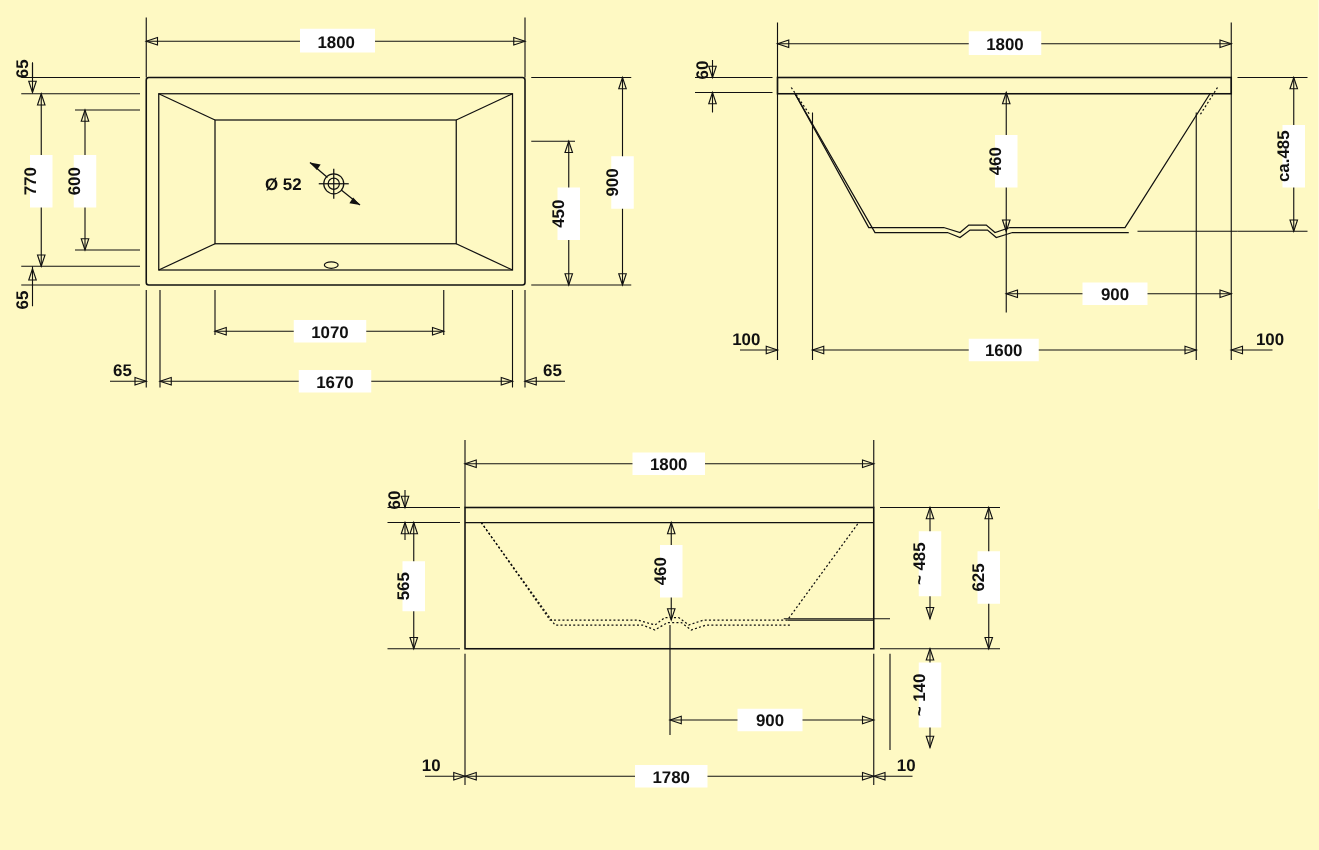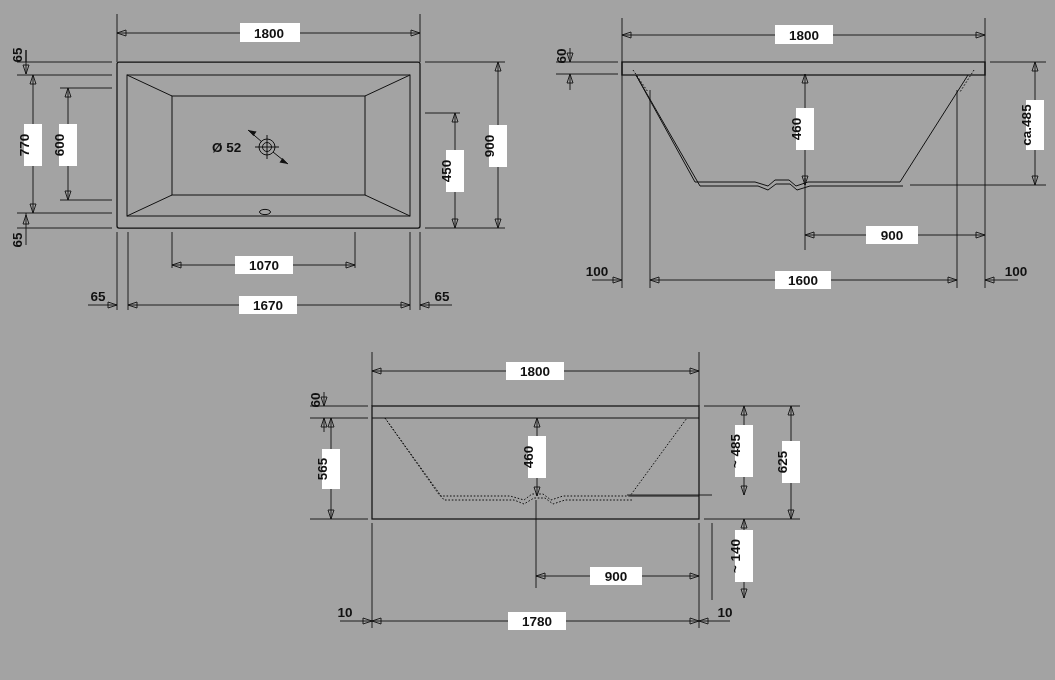--- a/index.html
+++ b/index.html
@@ -1,17 +1,17 @@
 <!DOCTYPE html>
 <html><head>
 <meta charset="utf-8">
 <style>
   html,body{margin:0;padding:0;background:#ffffff;}
   body{width:1055px;height:680px;overflow:hidden;font-family:"Liberation Sans",sans-serif;}
-  #sheet{position:relative;width:1055px;height:680px;background:#a3a3a3;}
+  #sheet{position:relative;width:1055px;height:680px;background:#fef9c3;}
   svg{display:block;}
   .dimtext{font-family:"Liberation Sans",sans-serif;font-weight:bold;font-size:13.5px;fill:#111;}
   .obj{fill:none;stroke:#111;stroke-width:1.25;}
   .objthin{fill:none;stroke:#111;stroke-width:1;}
   .hidden{fill:none;stroke:#111;stroke-width:1;stroke-dasharray:1.6 1.8;}
   .dimline{stroke:#111;stroke-width:0.9;fill:none;}
   .extline{stroke:#111;stroke-width:0.9;fill:none;}
 </style>
 </head>
 <body>

